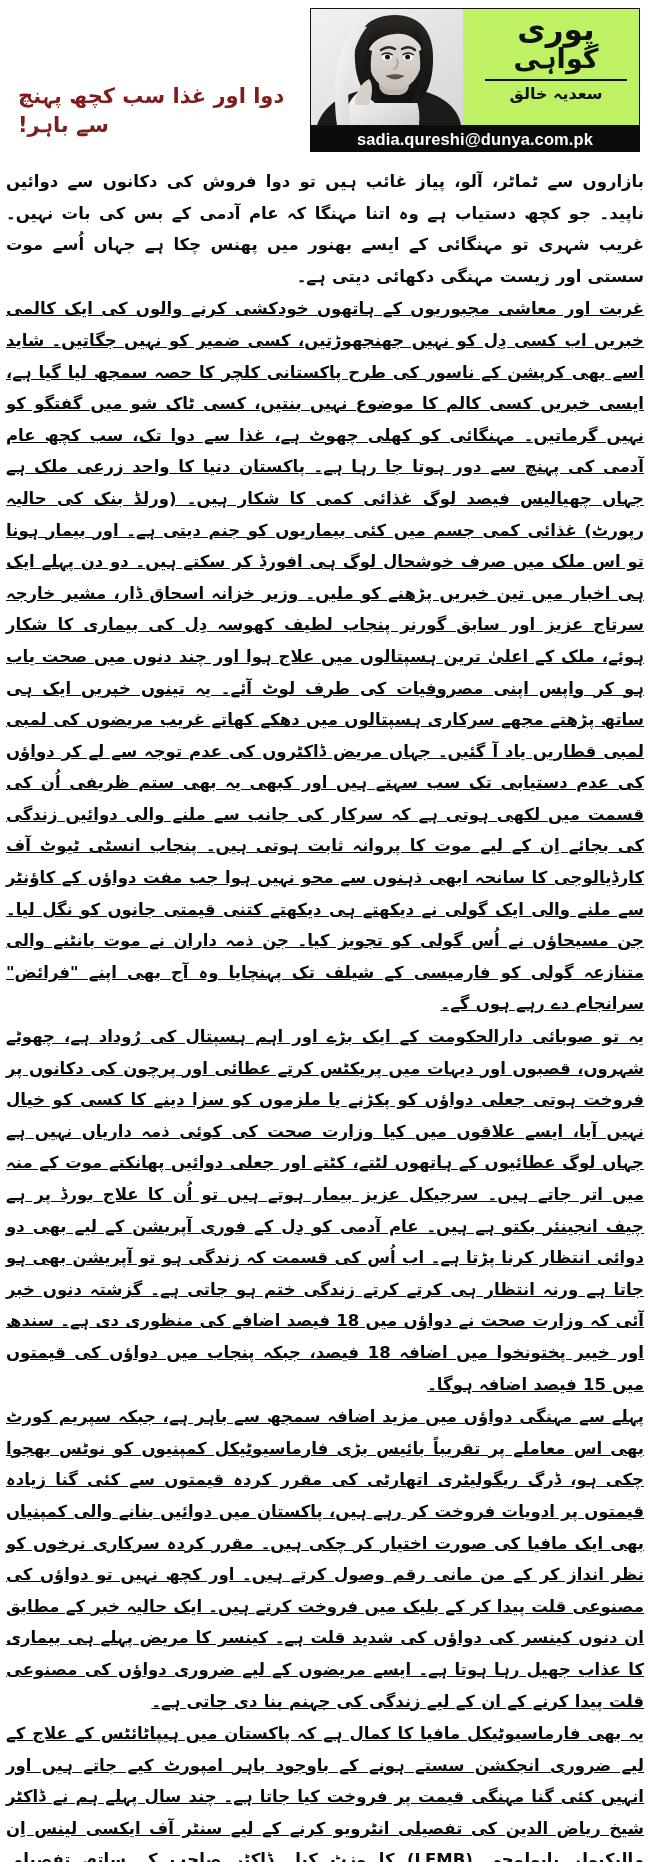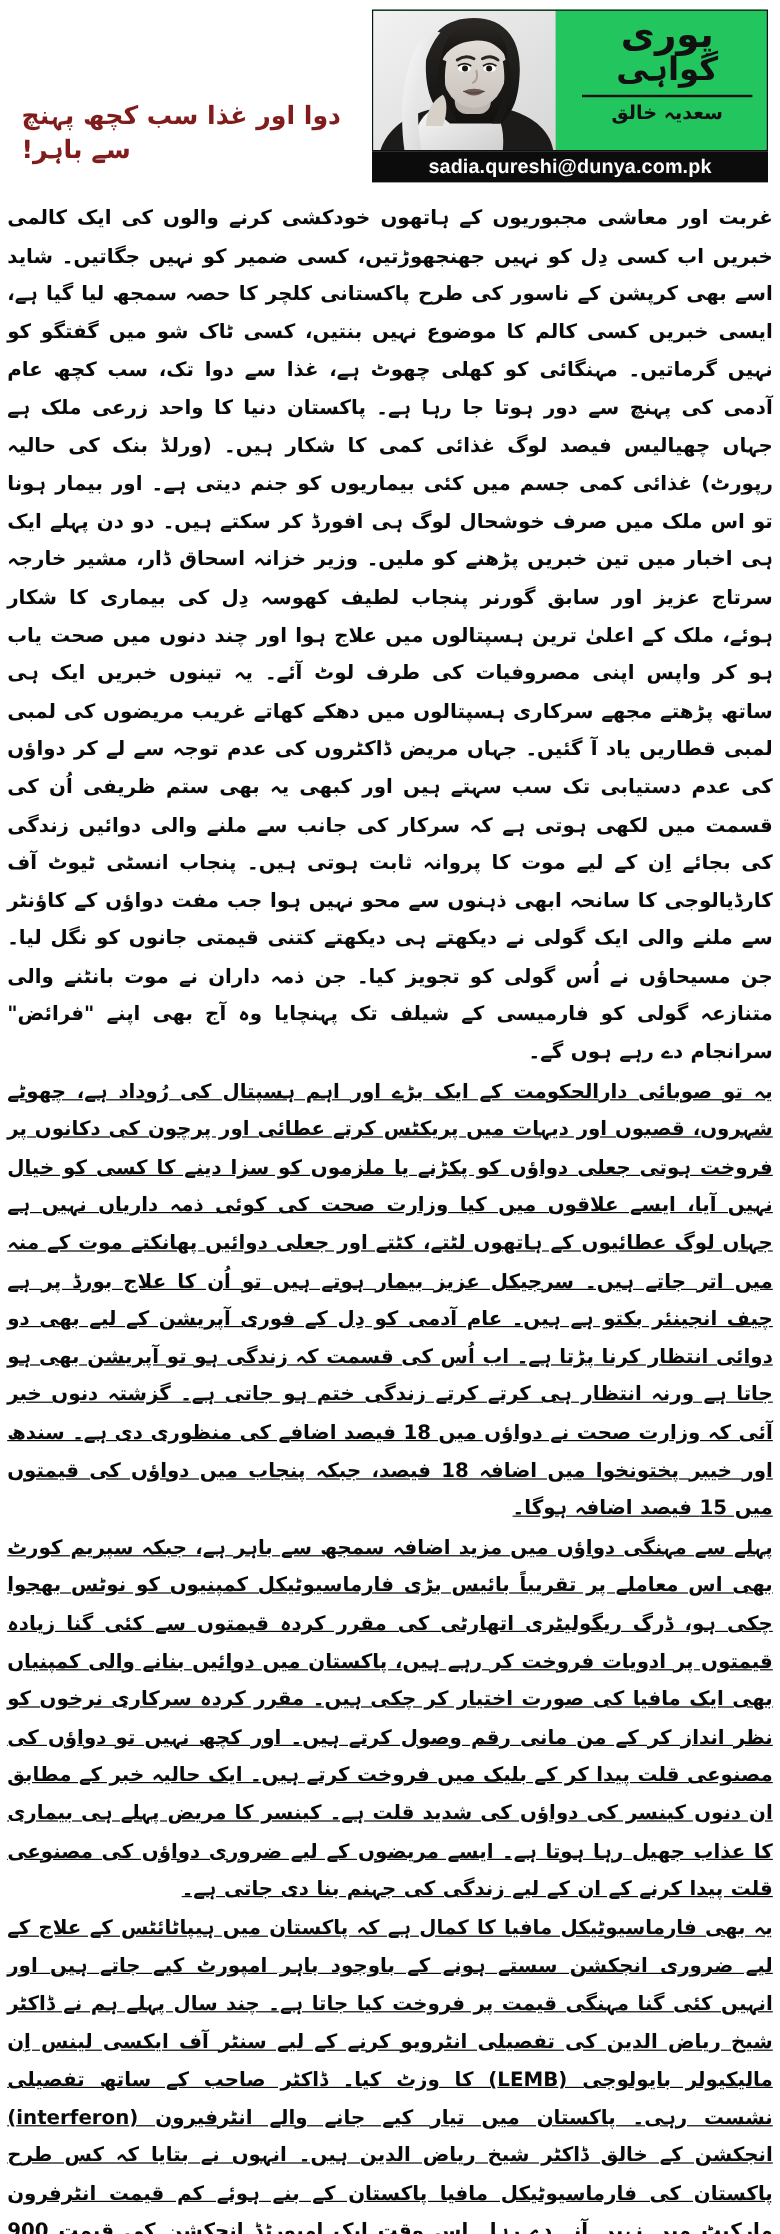--- a/index.html
+++ b/index.html
@@ -35,21 +35,21 @@
 
   .brand-frame {
     position: absolute;
     top: 0;
     right: 0;
     width: 330px;
     height: 118px;
     border: 1.5px solid #111;
     box-sizing: border-box;
     overflow: hidden;
-    background: #22c55e;
+    background: #bef264;
   }
 
   
   .logo-stack {
     position: absolute;
     top: 6px;
     right: 8px;
     width: 150px;
     text-align: center;
   }
@@ -217,18 +217,19 @@
         <div class="author-name">سعدیہ خالق</div>
       </div>
 
     </div>
 
     <div class="email-bar">sadia.qureshi@dunya.com.pk</div>
   </div>
 </div>
 
 <div class="article">
+  <p class="para">بازاروں سے ٹماٹر، آلو، پیاز غائب ہیں تو دوا فروش کی دکانوں سے دوائیں ناپید۔ جو کچھ دستیاب ہے وہ اتنا مہنگا کہ عام آدمی کے بس کی بات نہیں۔ غریب شہری تو مہنگائی کے ایسے بھنور میں پھنس چکا ہے جہاں اُسے موت سستی اور زیست مہنگی دکھائی دیتی ہے۔</p>
   <p class="para">غربت اور معاشی مجبوریوں کے ہاتھوں خودکشی کرنے والوں کی ایک کالمی خبریں اب کسی دِل کو نہیں جھنجھوڑتیں، کسی ضمیر کو نہیں جگاتیں۔ شاید اسے بھی کرپشن کے ناسور کی طرح پاکستانی کلچر کا حصہ سمجھ لیا گیا ہے، ایسی خبریں کسی کالم کا موضوع نہیں بنتیں، کسی ٹاک شو میں گفتگو کو نہیں گرماتیں۔ مہنگائی کو کھلی چھوٹ ہے، غذا سے دوا تک، سب کچھ عام آدمی کی پہنچ سے دور ہوتا جا رہا ہے۔ پاکستان دنیا کا واحد زرعی ملک ہے جہاں چھیالیس فیصد لوگ غذائی کمی کا شکار ہیں۔ (ورلڈ بنک کی حالیہ رپورٹ) غذائی کمی جسم میں کئی بیماریوں کو جنم دیتی ہے۔ اور بیمار ہونا تو اس ملک میں صرف خوشحال لوگ ہی افورڈ کر سکتے ہیں۔ دو دن پہلے ایک ہی اخبار میں تین خبریں پڑھنے کو ملیں۔ وزیر خزانہ اسحاق ڈار، مشیر خارجہ سرتاج عزیز اور سابق گورنر پنجاب لطیف کھوسہ دِل کی بیماری کا شکار ہوئے، ملک کے اعلیٰ ترین ہسپتالوں میں علاج ہوا اور چند دنوں میں صحت یاب ہو کر واپس اپنی مصروفیات کی طرف لوٹ آئے۔ یہ تینوں خبریں ایک ہی ساتھ پڑھتے مجھے سرکاری ہسپتالوں میں دھکے کھاتے غریب مریضوں کی لمبی لمبی قطاریں یاد آ گئیں۔ جہاں مریض ڈاکٹروں کی عدم توجہ سے لے کر دواؤں کی عدم دستیابی تک سب سہتے ہیں اور کبھی یہ بھی ستم ظریفی اُن کی قسمت میں لکھی ہوتی ہے کہ سرکار کی جانب سے ملنے والی دوائیں زندگی کی بجائے اِن کے لیے موت کا پروانہ ثابت ہوتی ہیں۔ پنجاب انسٹی ٹیوٹ آف کارڈیالوجی کا سانحہ ابھی ذہنوں سے محو نہیں ہوا جب مفت دواؤں کے کاؤنٹر سے ملنے والی ایک گولی نے دیکھتے ہی دیکھتے کتنی قیمتی جانوں کو نگل لیا۔ جن مسیحاؤں نے اُس گولی کو تجویز کیا۔ جن ذمہ داران نے موت بانٹنے والی متنازعہ گولی کو فارمیسی کے شیلف تک پہنچایا وہ آج بھی اپنے "فرائض" سرانجام دے رہے ہوں گے۔</p>
   <p class="para">یہ تو صوبائی دارالحکومت کے ایک بڑے اور اہم ہسپتال کی رُوداد ہے، چھوٹے شہروں، قصبوں اور دیہات میں پریکٹس کرتے عطائی اور پرچون کی دکانوں پر فروخت ہوتی جعلی دواؤں کو پکڑنے یا ملزموں کو سزا دینے کا کسی کو خیال نہیں آیا، ایسے علاقوں میں کیا وزارت صحت کی کوئی ذمہ داریاں نہیں ہے جہاں لوگ عطائیوں کے ہاتھوں لٹتے، کٹتے اور جعلی دوائیں پھانکتے موت کے منہ میں اتر جاتے ہیں۔ سرجیکل عزیز بیمار ہوتے ہیں تو اُن کا علاج بورڈ پر ہے چیف انجینئر بکتو ہے ہیں۔ عام آدمی کو دِل کے فوری آپریشن کے لیے بھی دو دوائی انتظار کرنا پڑتا ہے۔ اب اُس کی قسمت کہ زندگی ہو تو آپریشن بھی ہو جاتا ہے ورنہ انتظار ہی کرتے کرتے زندگی ختم ہو جاتی ہے۔ گزشتہ دنوں خبر آئی کہ وزارت صحت نے دواؤں میں 18 فیصد اضافے کی منظوری دی ہے۔ سندھ اور خیبر پختونخوا میں اضافہ 18 فیصد، جبکہ پنجاب میں دواؤں کی قیمتوں میں 15 فیصد اضافہ ہوگا۔</p>
   <p class="para">پہلے سے مہنگی دواؤں میں مزید اضافہ سمجھ سے باہر ہے، جبکہ سپریم کورٹ بھی اس معاملے پر تقریباً بائیس بڑی فارماسیوٹیکل کمپنیوں کو نوٹس بھجوا چکی ہو، ڈرگ ریگولیٹری اتھارٹی کی مقرر کردہ قیمتوں سے کئی گنا زیادہ قیمتوں پر ادویات فروخت کر رہے ہیں، پاکستان میں دوائیں بنانے والی کمپنیاں بھی ایک مافیا کی صورت اختیار کر چکی ہیں۔ مقرر کردہ سرکاری نرخوں کو نظر انداز کر کے من مانی رقم وصول کرتے ہیں۔ اور کچھ نہیں تو دواؤں کی مصنوعی قلت پیدا کر کے بلیک میں فروخت کرتے ہیں۔ ایک حالیہ خبر کے مطابق ان دنوں کینسر کی دواؤں کی شدید قلت ہے۔ کینسر کا مریض پہلے ہی بیماری کا عذاب جھیل رہا ہوتا ہے۔ ایسے مریضوں کے لیے ضروری دواؤں کی مصنوعی قلت پیدا کرنے کے ان کے لیے زندگی کی جہنم بنا دی جاتی ہے۔</p>
   <p class="para">یہ بھی فارماسیوٹیکل مافیا کا کمال ہے کہ پاکستان میں ہیپاٹائٹس کے علاج کے لیے ضروری انجکشن سستے ہونے کے باوجود باہر امپورٹ کیے جاتے ہیں اور انہیں کئی گنا مہنگی قیمت پر فروخت کیا جاتا ہے۔ چند سال پہلے ہم نے ڈاکٹر شیخ ریاض الدین کی تفصیلی انٹرویو کرنے کے لیے سنٹر آف ایکسی لینس اِن مالیکیولر بایولوجی (LEMB) کا وزٹ کیا۔ ڈاکٹر صاحب کے ساتھ تفصیلی نشست رہی۔ پاکستان میں تیار کیے جانے والے انٹرفیرون (interferon) انجکشن کے خالق ڈاکٹر شیخ ریاض الدین ہیں۔ انہوں نے بتایا کہ کس طرح پاکستان کی فارماسیوٹیکل مافیا پاکستان کے بنے ہوئے کم قیمت انٹرفرون مارکیٹ میں نہیں آنے دے رہا۔ اس وقت ایک امپورٹڈ انجکشن کی قیمت 900 روپے سے شروع ہوتی ہے جبکہ پاکستانی میڈ انٹرفرون صرف 50 روپے میں مریض کو مل سکے گا۔ اندازہ لگائیے کہ جس ملک میں لاکھوں مریض ہیپاٹائٹس کے ہوں اُن کی سہولت کے لیے دوا بھی پاکستان میں بن چکی ہو مگر ہوس زدہ افراد دولت کمانے کے چکر میں اس دوا کو مارکیٹ میں نہیں آنے دیتے اور حکومت پاکستان کی وزارت صحت اس معاملے میں کچھ نہیں کر سکتی کیونکہ اُس کا حال اس شعر جیسا ہے ۔</p>
 
 </div>
 
 </body></html>

